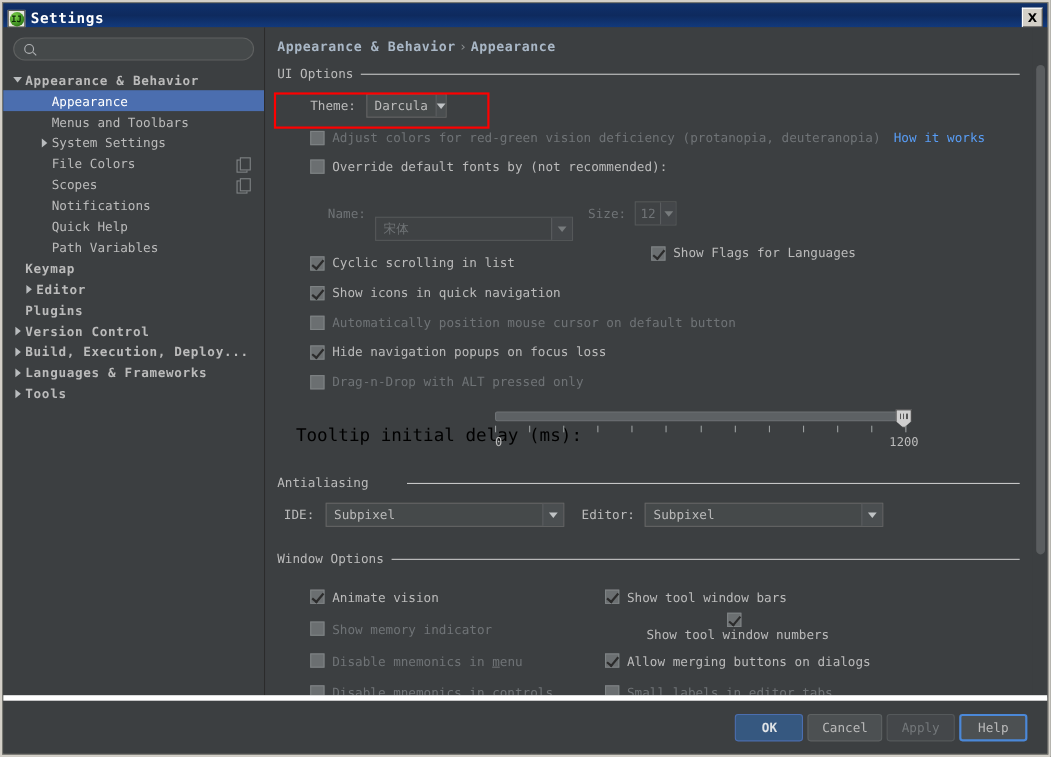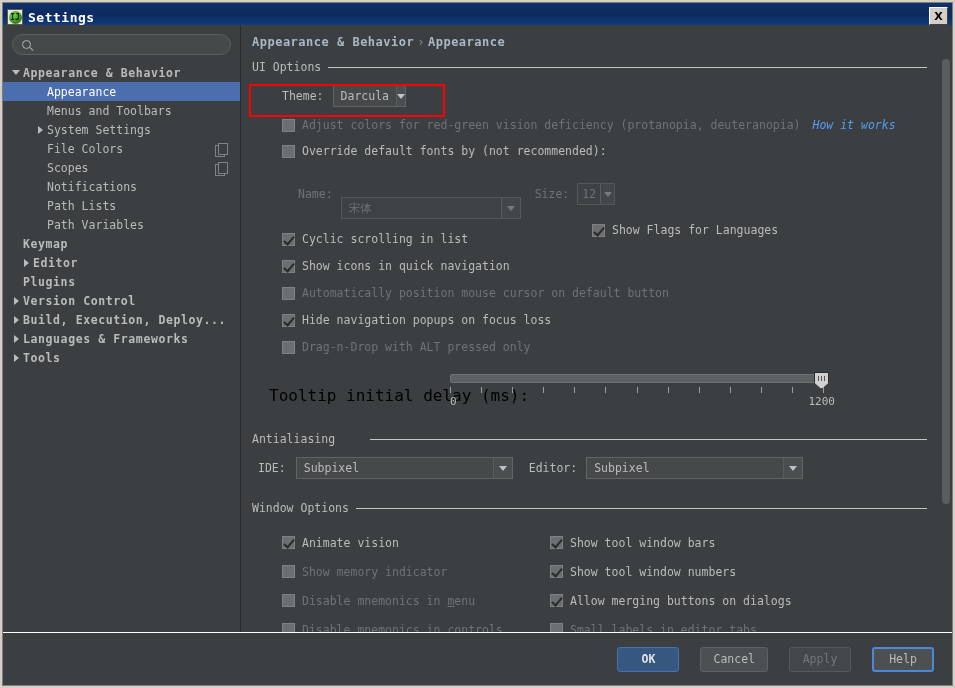--- a/index.html
+++ b/index.html
@@ -282,23 +282,23 @@
   .vscroll .thumb {
     position: absolute; left: 3px; width: 8px;
     background: #5a5d5f; border-radius: 4px;
   }
 
   
   .btnbar {
     position: absolute; left: 0; bottom: 0;
     width: 100%; height: 53px;
     background: #3c3f41;
-    border-top: 1px solid #ffffff;
+    border-top: 5px solid #ffffff;
     display: flex; align-items: center; justify-content: flex-end;
-    padding-right: 18px; gap: 21px;
+    padding-right: 18px; gap: 4px;
   }
   .btn {
     min-width: 62px; height: 25px;
     padding: 0 12px;
     display: flex; align-items: center; justify-content: center;
     font-family: "DejaVu Sans Mono", monospace;
     font-size: 11.5px;
     color: #bbbbbb;
     background: #4c5052;
     border: 1px solid #5e6263;
@@ -365,21 +365,21 @@
               <span class="tw"></span>
               <span class="tree-label">Scopes</span>
               <span class="copy-ico"></span>
             </div>
             <div class="tree-row" style="padding-left: 30px;">
               <span class="tw"></span>
               <span class="tree-label">Notifications</span>
             </div>
             <div class="tree-row" style="padding-left: 30px;">
               <span class="tw"></span>
-              <span class="tree-label">Path Lists</span>
+              <span class="tree-label">Quick Help</span>
             </div>
             <div class="tree-row" style="padding-left: 30px;">
               <span class="tw"></span>
               <span class="tree-label">Path Variables</span>
             </div>
             <div class="tree-row top" style="padding-left: 6px;">
               <span class="tw"></span>
               <span class="tree-label">Keymap</span>
             </div>
             <div class="tree-row top" style="padding-left: 16px;">
@@ -437,21 +437,21 @@
               <span class="val">Darcula</span>
               <span class="arw">
                   <i></i>
                 </span>
             </div>
           </div>
 
           <div class="row" style="margin:11px 0 0 41px;">
             <span class="cb" id="cb-adjust"></span>
             <span class="lbl dis">Adjust colors for red-green vision deficiency (protanopia, deuteranopia)</span>
-            <span class="link" style="margin-left:12px;font-style:italic;">How it works</span>
+            <span class="link" style="margin-left:12px;">How it works</span>
           </div>
 
           <div class="row" style="margin:12px 0 0 41px;">
             <span class="cb" id="cb-override"></span>
             <span class="lbl">Override default fonts by (not recommended):</span>
           </div>
 
           <div class="row" style="margin:11px 0 0 57px;">
             <span class="lbl dis" style="margin-right:8px;">Name:</span>
             <div class="combo dis" style="width:180px;margin-top:28px;">
@@ -567,21 +567,21 @@
                 <div class="row" style="height: 29px;">
                   <span class="cb"></span>
                   <span class="lbl dis">Disable mnemonics in controls</span>
                 </div>
               </div>
             <div id="wo-right" style="position:absolute; left:309px; top:0;">
                 <div class="row" style="height: 29px;">
                   <span class="cb checked"></span>
                   <span class="lbl">Show tool window bars</span>
                 </div>
-                <div class="row" style="height: 29px;">
+                <div class="row" style="height: 29px; flex-direction: column;">
                   <span class="cb checked"></span>
                   <span class="lbl">Show tool window numbers</span>
                 </div>
                 <div class="row" style="height: 29px;">
                   <span class="cb checked"></span>
                   <span class="lbl">Allow merging buttons on dialogs</span>
                 </div>
                 <div class="row" style="height: 29px;">
                   <span class="cb"></span>
                   <span class="lbl dis">Small labels in editor tabs</span>

